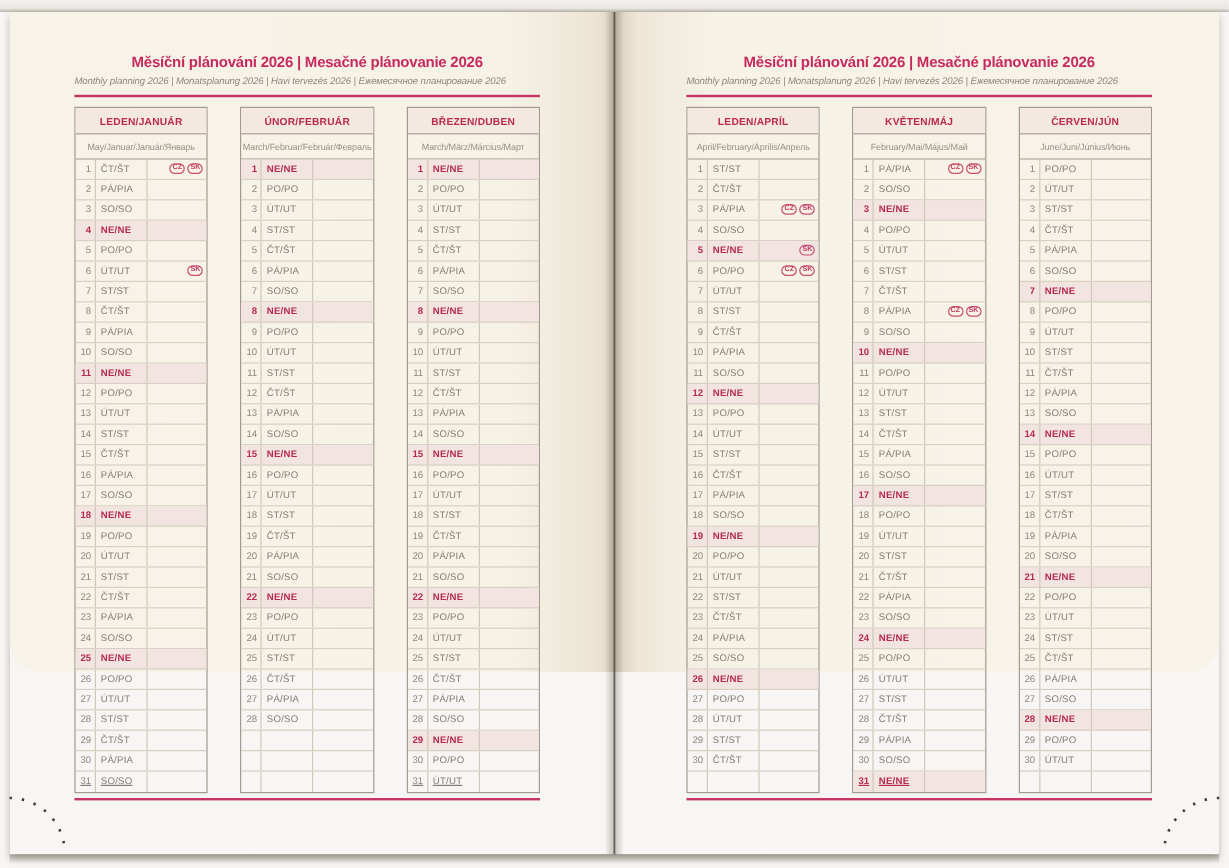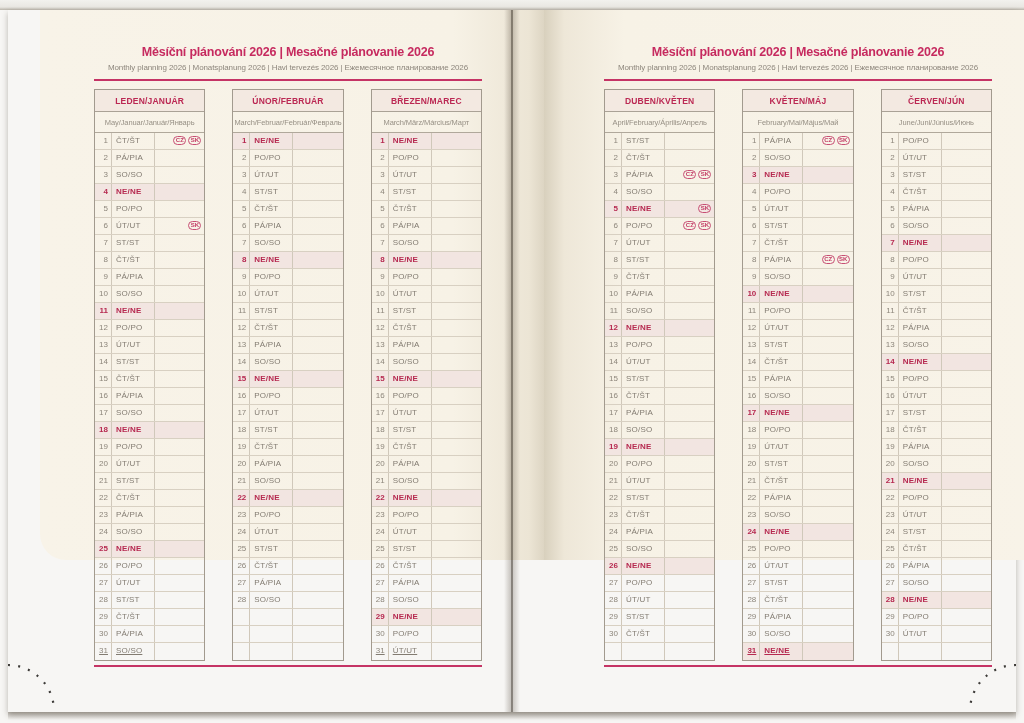--- a/index.html
+++ b/index.html
@@ -11,40 +11,40 @@
   }
   .top-edge{
     position:absolute;left:0;top:0;width:1024px;height:10px;
     background:linear-gradient(to bottom,#f2f1ee 0%,#e9e7e2 70%,#b9b4aa 100%);
   }
   .book{
     position:absolute;left:8px;top:10px;width:1008px;height:702px;
     box-shadow:0 3px 6px rgba(70,60,45,.35);
   }
   .page{
-    position:absolute;top:0;width:504px;height:550px;background:#f7f2e6;margin-left:32px;
+    position:absolute;top:0;width:504px;height:550px;background:#f7f2e6;
   }
   .page.left{left:0;border-bottom-left-radius:26px;
     background:linear-gradient(to right,#f8f3e8 0%,#f7f2e6 82%,#ece5d5 97%,#ddd5c3 100%);}
   .page.right{left:504px;border-bottom-right-radius:26px;
     background:linear-gradient(to right,#d8d0bd 0%,#eee7d8 4%,#f7f2e6 16%,#f8f3e8 100%);}
   .gutter{
     position:absolute;left:496px;top:0;width:16px;height:702px;pointer-events:none;
     background:linear-gradient(to right,rgba(60,48,34,0) 0%,rgba(60,48,34,.25) 42%,rgba(40,32,22,.75) 50%,rgba(60,48,34,.22) 58%,rgba(60,48,34,0) 100%);
   }
   .content{position:relative;width:388px;}
   .page.left .content{margin-left:54px;}
   .page.right .content{margin-left:60px;}
   .sheet-title{
     margin-top:35px;text-align:center;
     font-size:12.5px;font-weight:bold;letter-spacing:-.2px;color:#c62a5f;line-height:15px;
   }
   .sheet-subtitle{
-    margin-top:3px;text-align:center;
-    font-size:8px;color:#8d867c;line-height:10px;letter-spacing:-.1px;
+    margin-top:3px;
+    font-size:8px;color:#8d867c;line-height:10px;letter-spacing:-.1px;font-style:italic;
   }
   .rule{margin-top:6px;height:2px;background:#c53465;}
   .tables{display:flex;gap:27px;margin-top:8px;}
   .month{width:122px;box-sizing:border-box;border:1px solid #a29a8e;}
   .m-head{
     height:22px;line-height:22px;box-sizing:border-box;border-bottom:1px solid #aaa296;
     background:#f3e9e1;text-align:center;
     font-size:8.5px;font-weight:bold;letter-spacing:.2px;color:#bb2853;
   }
   .m-sub{
@@ -407,21 +407,21 @@
                 <span class="dnotes"></span>
               </div>
               <div class="drow">
                 <span class="dnum"></span>
                 <span class="dlab"></span>
                 <span class="dnotes"></span>
               </div>
             </div>
         </div>
         <div class="month">
-          <div class="m-head">BŘEZEN/MAREC</div>
+          <div class="m-head">BŘEZEN/DUBEN</div>
           <div class="m-sub">March/März/Március/Март</div>
           <div class="m-body">
               <div class="drow sunday">
                 <span class="dnum">1</span>
                 <span class="dlab">NE/NE</span>
                 <span class="dnotes"></span>
               </div>
               <div class="drow">
                 <span class="dnum">2</span>
                 <span class="dlab">PO/PO</span>
@@ -579,21 +579,21 @@
     </div>
   </div>
 
   <div class="page right">
     <div class="content">
       <div class="sheet-title">Měsíční plánování 2026 | Mesačné plánovanie 2026</div>
       <div class="sheet-subtitle">Monthly planning 2026 | Monatsplanung 2026 | Havi tervezés 2026 | Ежемесячное планирование 2026</div>
       <div class="rule"></div>
       <div class="tables">
         <div class="month">
-          <div class="m-head">DUBEN/KVĚTEN</div>
+          <div class="m-head">LEDEN/APRÍL</div>
           <div class="m-sub">April/February/Április/Апрель</div>
           <div class="m-body">
               <div class="drow">
                 <span class="dnum">1</span>
                 <span class="dlab">ST/ST</span>
                 <span class="dnotes"></span>
               </div>
               <div class="drow">
                 <span class="dnum">2</span>
                 <span class="dlab">ČT/ŠT</span>

